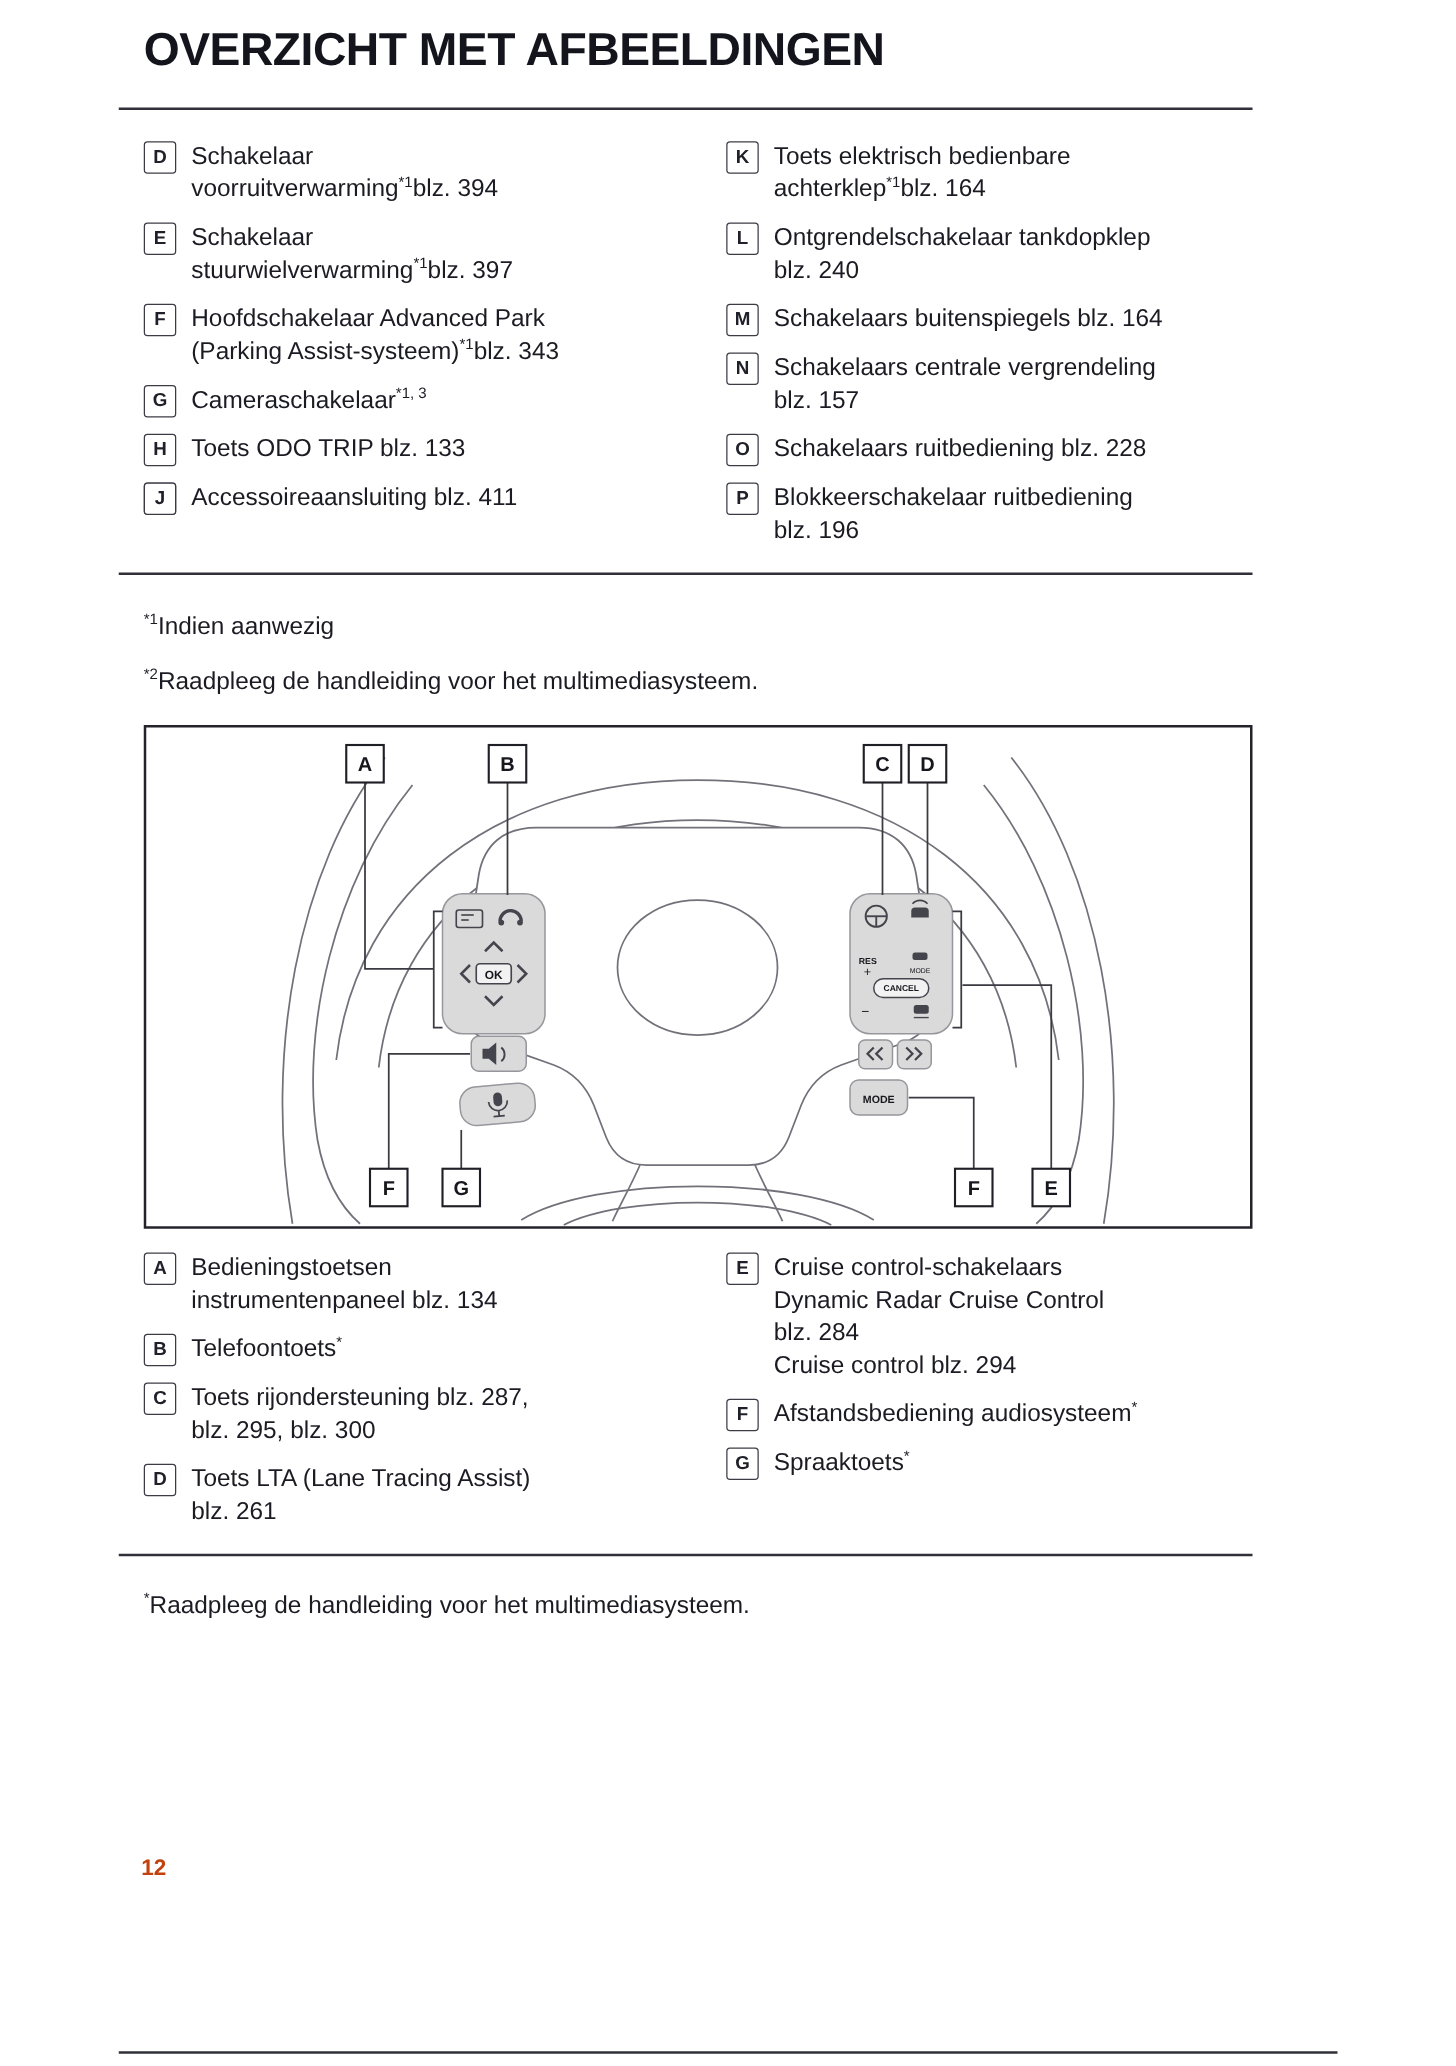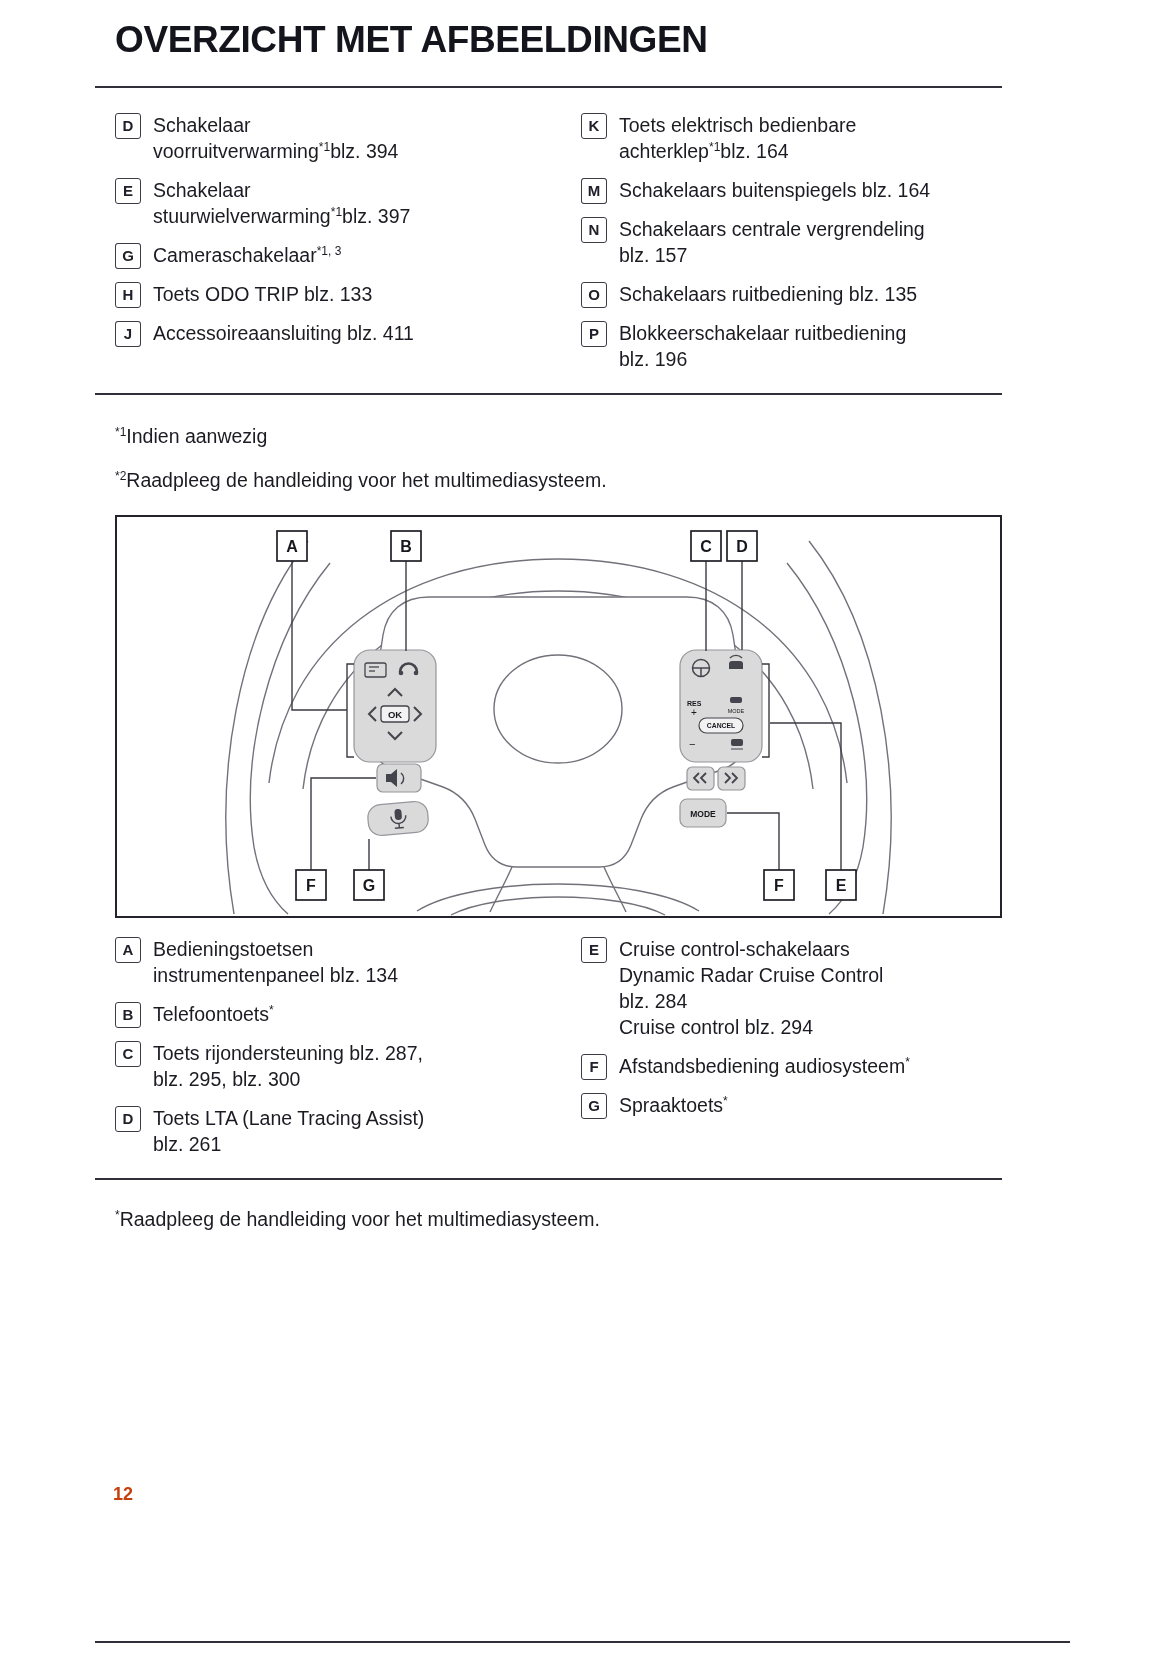--- a/index.html
+++ b/index.html
@@ -27,32 +27,32 @@
 
 <div class="page">
 
   <h1 class="title">OVERZICHT MET AFBEELDINGEN</h1>
   <div class="rule"></div>
 
   <div class="legend">
     <div class="legend-col" id="legend1-left">
         <div class="legend-item"><span class="keybox">D</span><span class="item-text">Schakelaar<br>voorruitverwarming<sup>*1</sup>blz. 394</span></div>
         <div class="legend-item"><span class="keybox">E</span><span class="item-text">Schakelaar<br>stuurwielverwarming<sup>*1</sup>blz. 397</span></div>
-        <div class="legend-item"><span class="keybox">F</span></div>
+        <div class="legend-item"><span class="keybox">F</span><span class="item-text">Hoofdschakelaar Advanced Park<br>(Parking Assist-systeem)<sup>*1</sup>blz. 343</span></div>
         <div class="legend-item"><span class="keybox">G</span><span class="item-text">Cameraschakelaar<sup>*1, 3</sup></span></div>
         <div class="legend-item"><span class="keybox">H</span><span class="item-text">Toets ODO TRIP blz. 133</span></div>
         <div class="legend-item"><span class="keybox">I</span></div>
         <div class="legend-item"><span class="keybox">J</span><span class="item-text">Accessoireaansluiting blz. 411</span></div>
       </div>
     <div class="legend-col" id="legend1-right">
         <div class="legend-item"><span class="keybox">K</span><span class="item-text">Toets elektrisch bedienbare<br>achterklep<sup>*1</sup>blz. 164</span></div>
-        <div class="legend-item"><span class="keybox">L</span></div>
+        <div class="legend-item"><span class="keybox">L</span><span class="item-text">Ontgrendelschakelaar tankdopklep<br>blz. 240</span></div>
         <div class="legend-item"><span class="keybox">M</span><span class="item-text">Schakelaars buitenspiegels blz. 164</span></div>
         <div class="legend-item"><span class="keybox">N</span><span class="item-text">Schakelaars centrale vergrendeling<br>blz. 157</span></div>
-        <div class="legend-item"><span class="keybox">O</span><span class="item-text">Schakelaars ruitbediening blz. 135</span></div>
+        <div class="legend-item"><span class="keybox">O</span><span class="item-text">Schakelaars ruitbediening blz. 228</span></div>
         <div class="legend-item"><span class="keybox">P</span><span class="item-text">Blokkeerschakelaar ruitbediening<br>blz. 196</span></div>
       </div>
   </div>
   <div class="rule"></div>
 
   <div class="footnotes">
     <p class="fn"><sup>*1</sup><span>Indien aanwezig</span></p>
     <p class="fn"><sup>*2</sup><span>Raadpleeg de handleiding voor het multimediasysteem.</span></p>
   </div>
 

